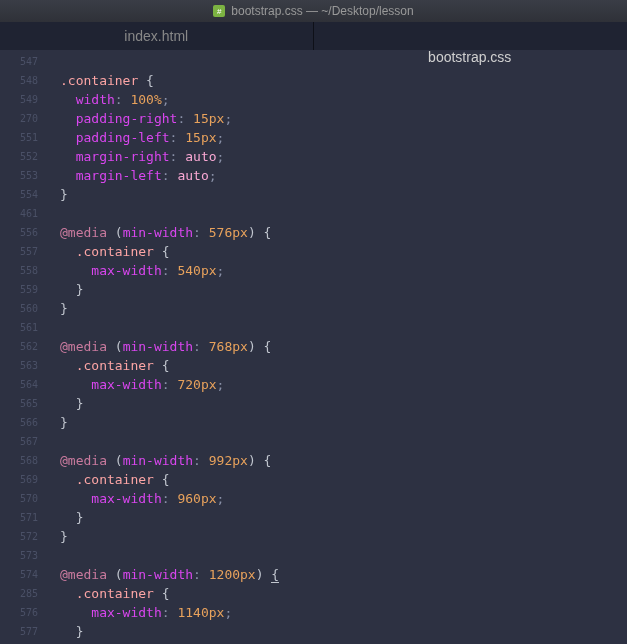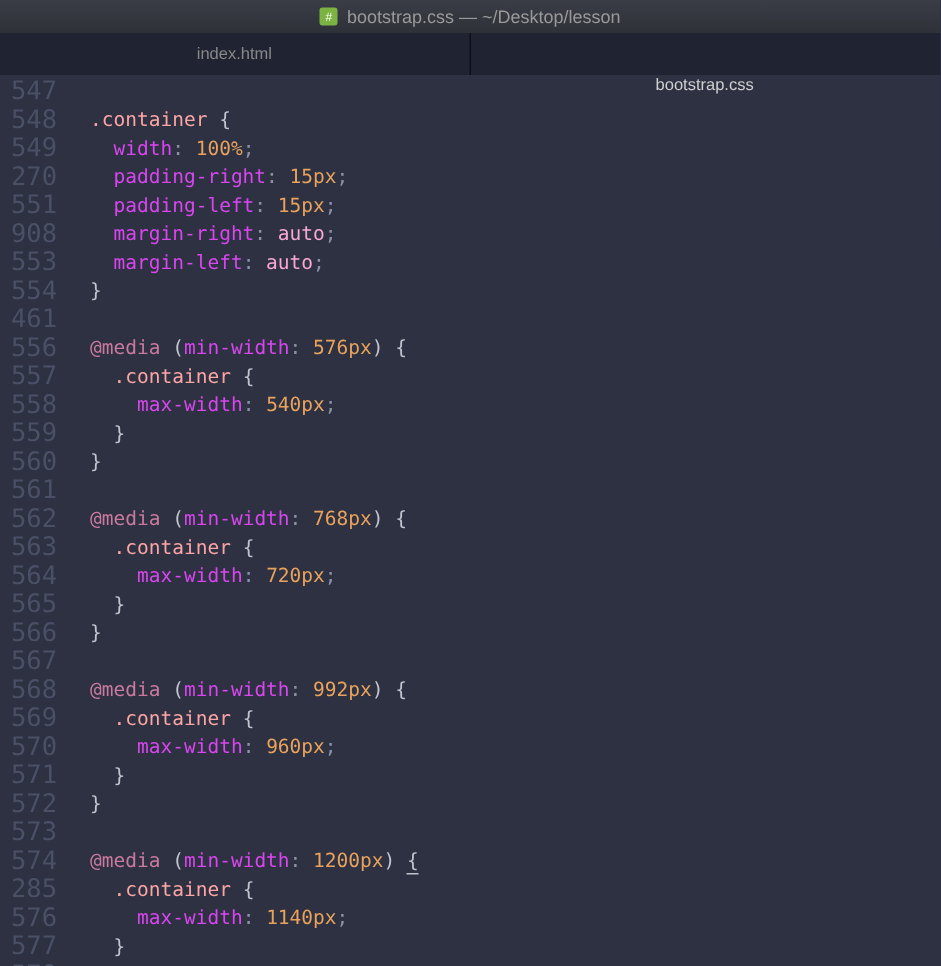--- a/index.html
+++ b/index.html
@@ -38,21 +38,21 @@
     height: 28px;
     background: #1f2332;
     display: flex;
   }
   .tab {
     flex: 1;
     display: flex;
     align-items: center;
     justify-content: center;
     font-family: -apple-system, "Helvetica Neue", sans-serif;
-    font-size: 11px;
+    font-size: 14px;
     color: #888;
     border-right: 1px solid #0e1018;
     cursor: pointer;
   }
   .tab.active {
     background: #7f1d1d;
     color: #d0d0d0;
     box-shadow: inset 0 2px 0 #6b8fff;
     margin-top: 35px;
   }
@@ -60,21 +60,21 @@
     display: flex;
     height: calc(644px - 50px);
     overflow: hidden;
   }
   .gutter {
     width: 48px;
     background: #2d3142;
     text-align: right;
     padding-right: 10px;
     color: #4a5066;
-    font-size: 17px;
+    font-size: 10px;
     line-height: 19px;
     padding-top: 2px;
     user-select: none;
   }
   .code {
     flex: 1;
     padding-left: 12px;
     padding-top: 2px;
     line-height: 19px;
     font-size: 13px;
@@ -110,21 +110,21 @@
   </div>
 </div>
 
 <div class="editor">
   <div class="gutter" id="gutter">
       <span class="ln">547</span>
       <span class="ln">548</span>
       <span class="ln">549</span>
       <span class="ln">270</span>
       <span class="ln">551</span>
-      <span class="ln">908</span>
+      <span class="ln">552</span>
       <span class="ln">553</span>
       <span class="ln">554</span>
       <span class="ln">461</span>
       <span class="ln">556</span>
       <span class="ln">557</span>
       <span class="ln">558</span>
       <span class="ln">559</span>
       <span class="ln">560</span>
       <span class="ln">561</span>
       <span class="ln">562</span>

